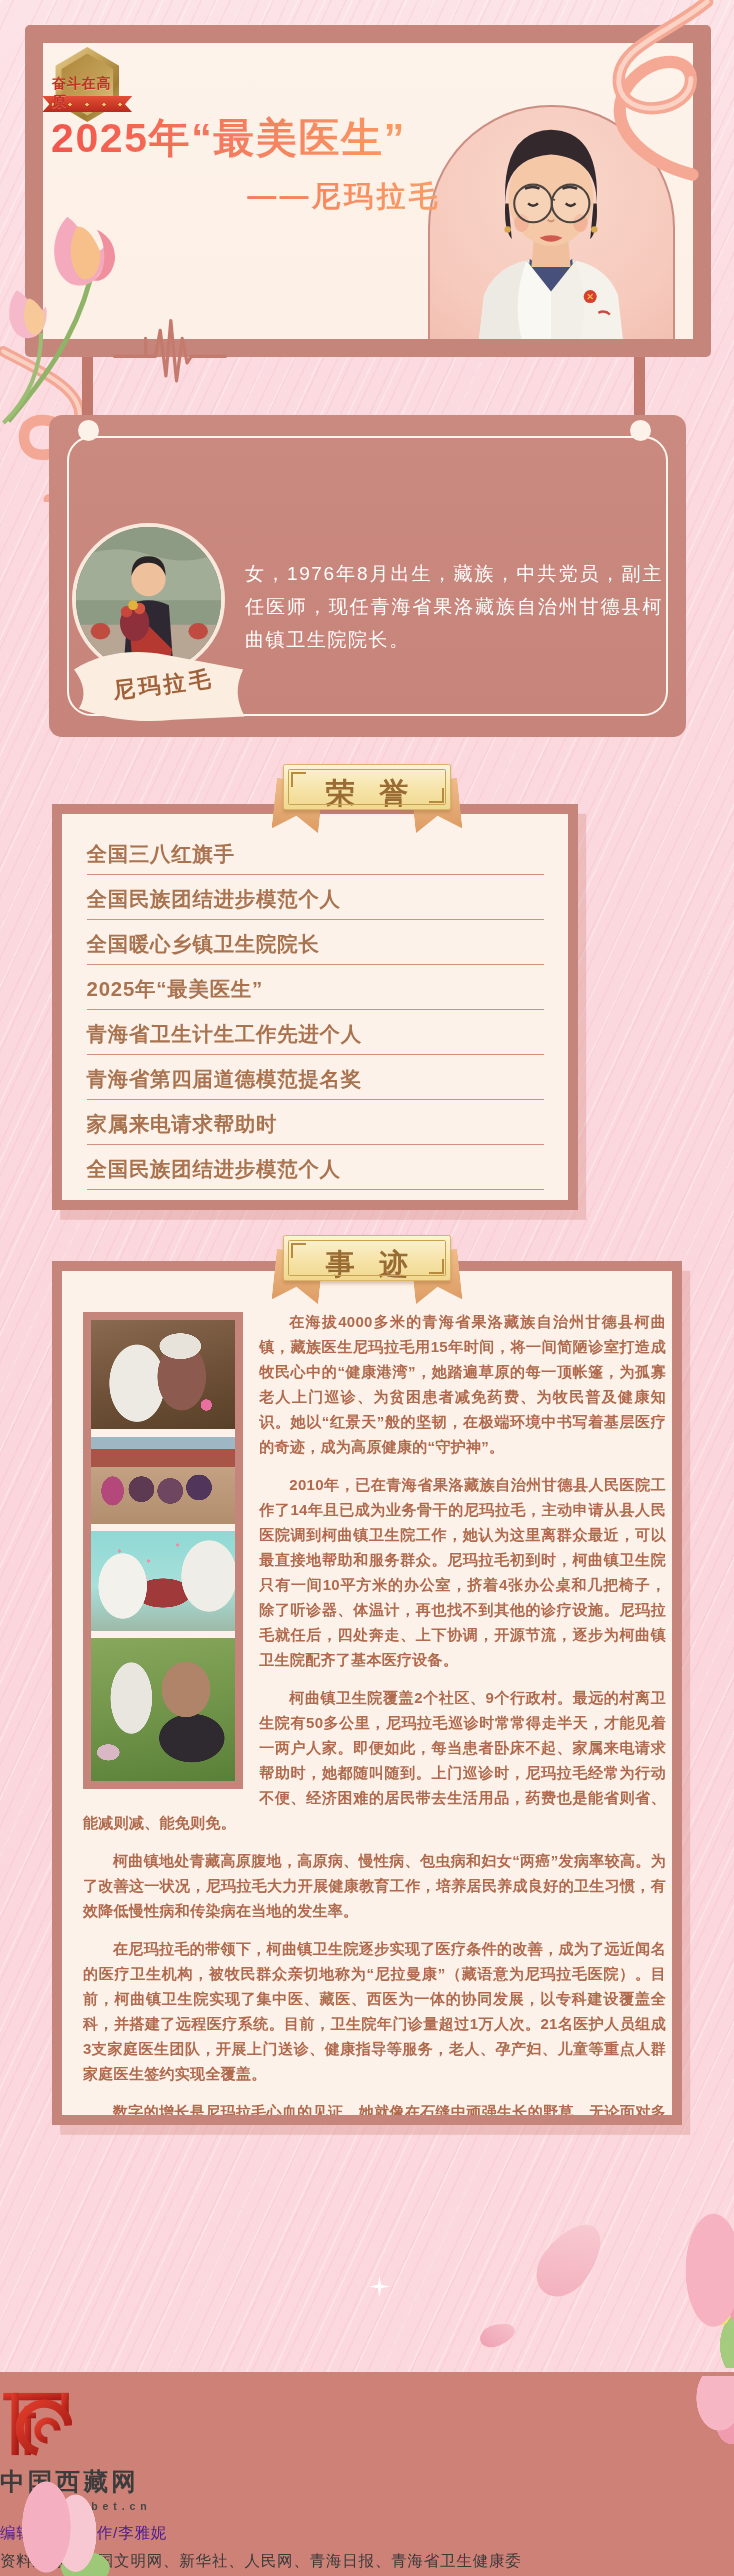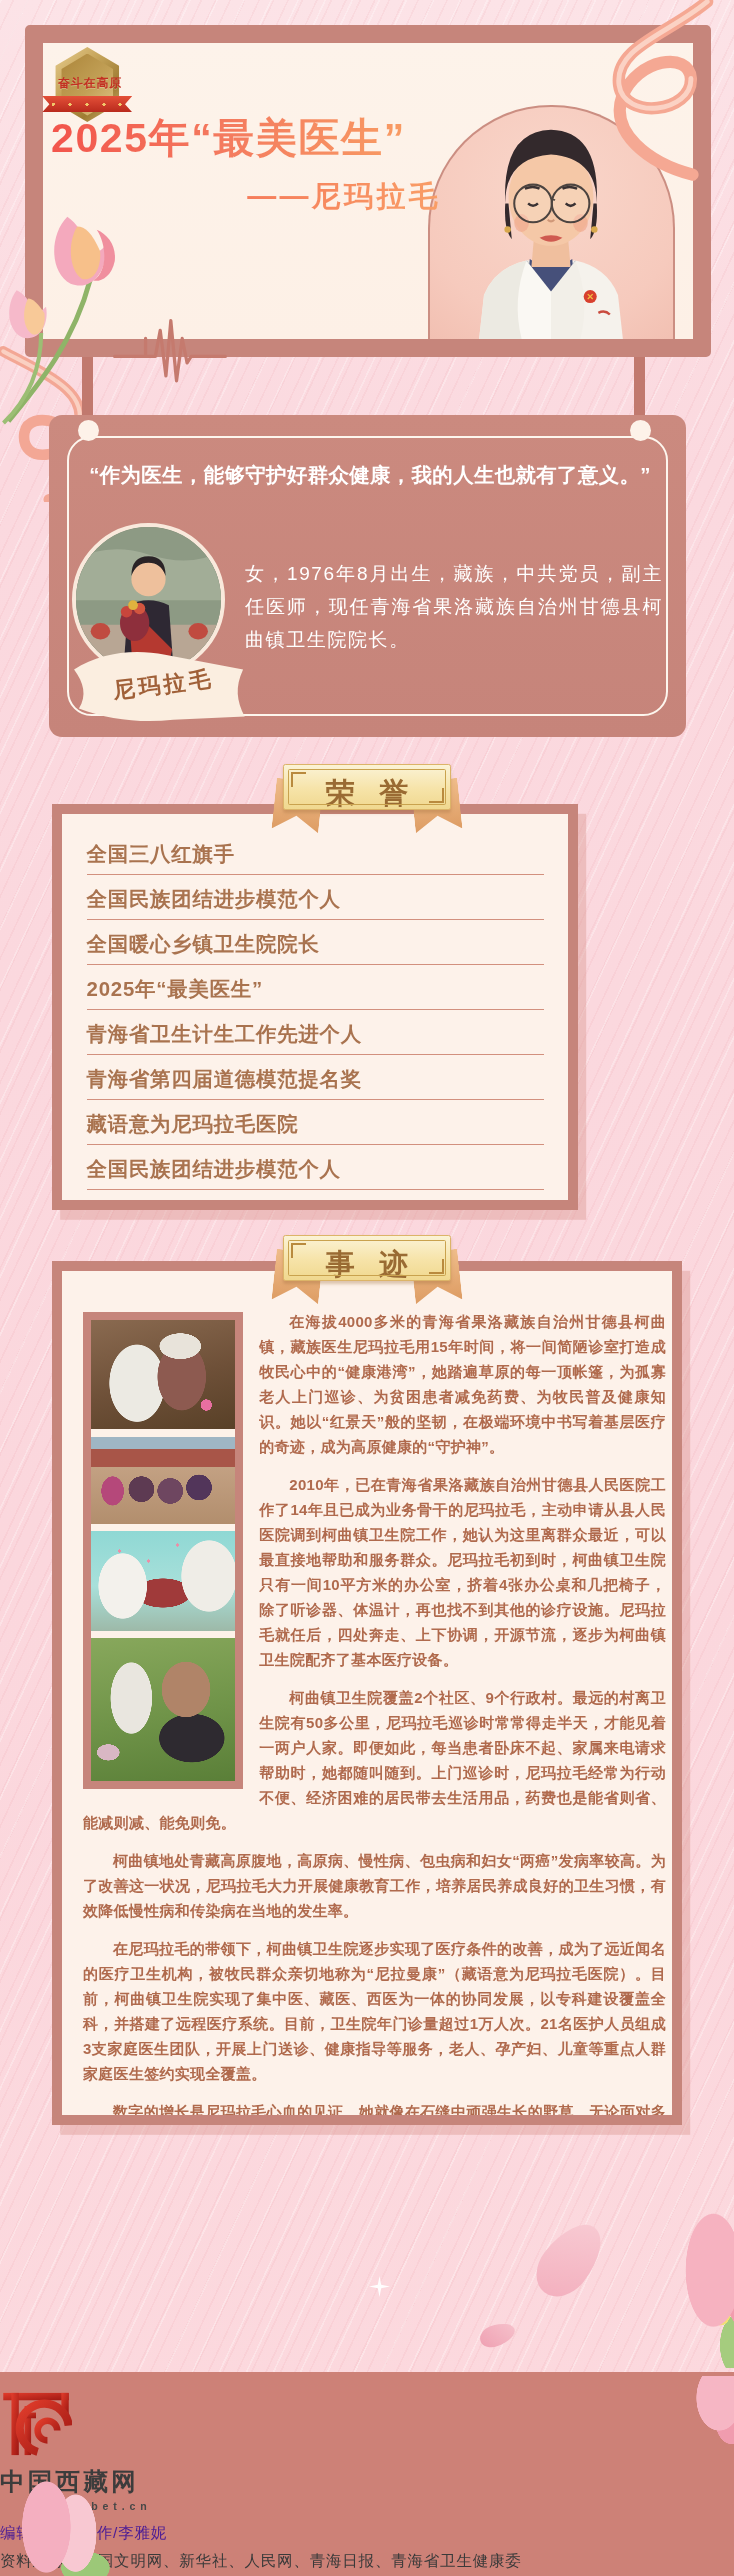--- a/index.html
+++ b/index.html
@@ -30,22 +30,22 @@
     position:absolute;left:0.8px;top:0;width:69px;height:75px;
     clip-path:polygon(50% 0,96% 25%,96% 75%,50% 100%,4% 75%,4% 25%);
     background:linear-gradient(135deg,#e9cf93 0%,#c9a85e 35%,#9e7c33 70%,#d9bc7c 100%);
   }
   .badge .hex-inner{
     position:absolute;left:7.3px;top:6.5px;width:56px;height:62px;
     clip-path:polygon(50% 0,96% 25%,96% 75%,50% 100%,4% 75%,4% 25%);
     background:linear-gradient(315deg,#e3c98c 0%,#c2a056 45%,#ab8439 100%);
   }
   .badge .badge-text{
-    position:absolute;left:0;top:28px;width:70px;text-align:right;
-    font-size:12px;font-weight:900;color:#c32f21;letter-spacing:0.8px;
+    position:absolute;left:0;top:28px;width:70px;text-align:left;
+    font-size:14px;font-weight:900;color:#c32f21;letter-spacing:0.8px;
     text-shadow:0 0.8px 0 rgba(255,255,255,.25);
   }
   .badge .ribbon-band{
     position:absolute;left:-9.8px;top:49px;width:90px;height:16.3px;
     background:linear-gradient(180deg,#e45038,#b92a1d);
     clip-path:polygon(0 0,100% 0,92% 50%,100% 100%,0 100%,8% 50%);
   }
   .badge .ribbon-dots{
     position:absolute;left:-9.8px;top:54px;width:90px;height:6.5px;
     background:
@@ -338,21 +338,20 @@
       <path d="M4,10 C60,40 110,60 96,104 C84,144 24,150 30,110 C36,80 96,96 110,140 C120,172 90,186 60,192" fill="none" stroke="#f3a795" stroke-width="13" stroke-linecap="round"></path>
       <path d="M4,10 C60,40 110,60 96,104" fill="none" stroke="#fad0c2" stroke-width="5" stroke-linecap="round"></path>
     </svg>
   </div>
 
   <div class="abs hang-bar l"></div>
   <div class="abs hang-bar r"></div>
 
   <div class="abs profile-card">
     <div class="profile-border"></div>
-    <div class="quote-text">“作为医生，能够守护好群众健康，我的人生也就有了意义。”</div>
 
     <div class="profile-photo">
       <svg width="145" height="145" viewBox="0 0 178 178">
         <rect width="178" height="178" fill="#8d9a84"></rect>
         <path d="M0,40 Q40,18 90,34 Q140,50 178,30 L178,90 L0,90 Z" fill="#a8b29c" opacity=".8"></path>
         <path d="M0,120 H178 V178 H0 Z" fill="#b8a694"></path>
         <ellipse cx="30" cy="128" rx="12" ry="10" fill="#c04b40"></ellipse>
         <ellipse cx="150" cy="128" rx="12" ry="10" fill="#c04b40"></ellipse>
         <path d="M58,178 L64,96 Q89,84 114,96 L120,178 Z" fill="#2e2833"></path>
         <path d="M64,96 L118,150 L112,178 L70,178 Z" fill="#c43b30" opacity=".9"></path>
@@ -388,21 +387,21 @@
   </div>
 
   <div class="abs honors-card">
     <ul class="honors-list">
       <li>全国三八红旗手</li>
       <li>全国民族团结进步模范个人</li>
       <li>全国暖心乡镇卫生院院长</li>
       <li>2025年“最美医生”</li>
       <li>青海省卫生计生工作先进个人</li>
       <li>青海省第四届道德模范提名奖</li>
-      <li>藏语意为尼玛拉毛医院</li>
+      <li>家属来电请求帮助时</li>
       <li>全国民族团结进步模范个人</li>
     </ul>
   </div>
 
   <div class="abs gold-banner" style="left:261px;top:1235px;">
     <div class="tail tl"></div>
     <div class="tail tr"></div>
     <div class="plaque">
       <span class="corner tl"></span>
       <span class="corner br"></span>

